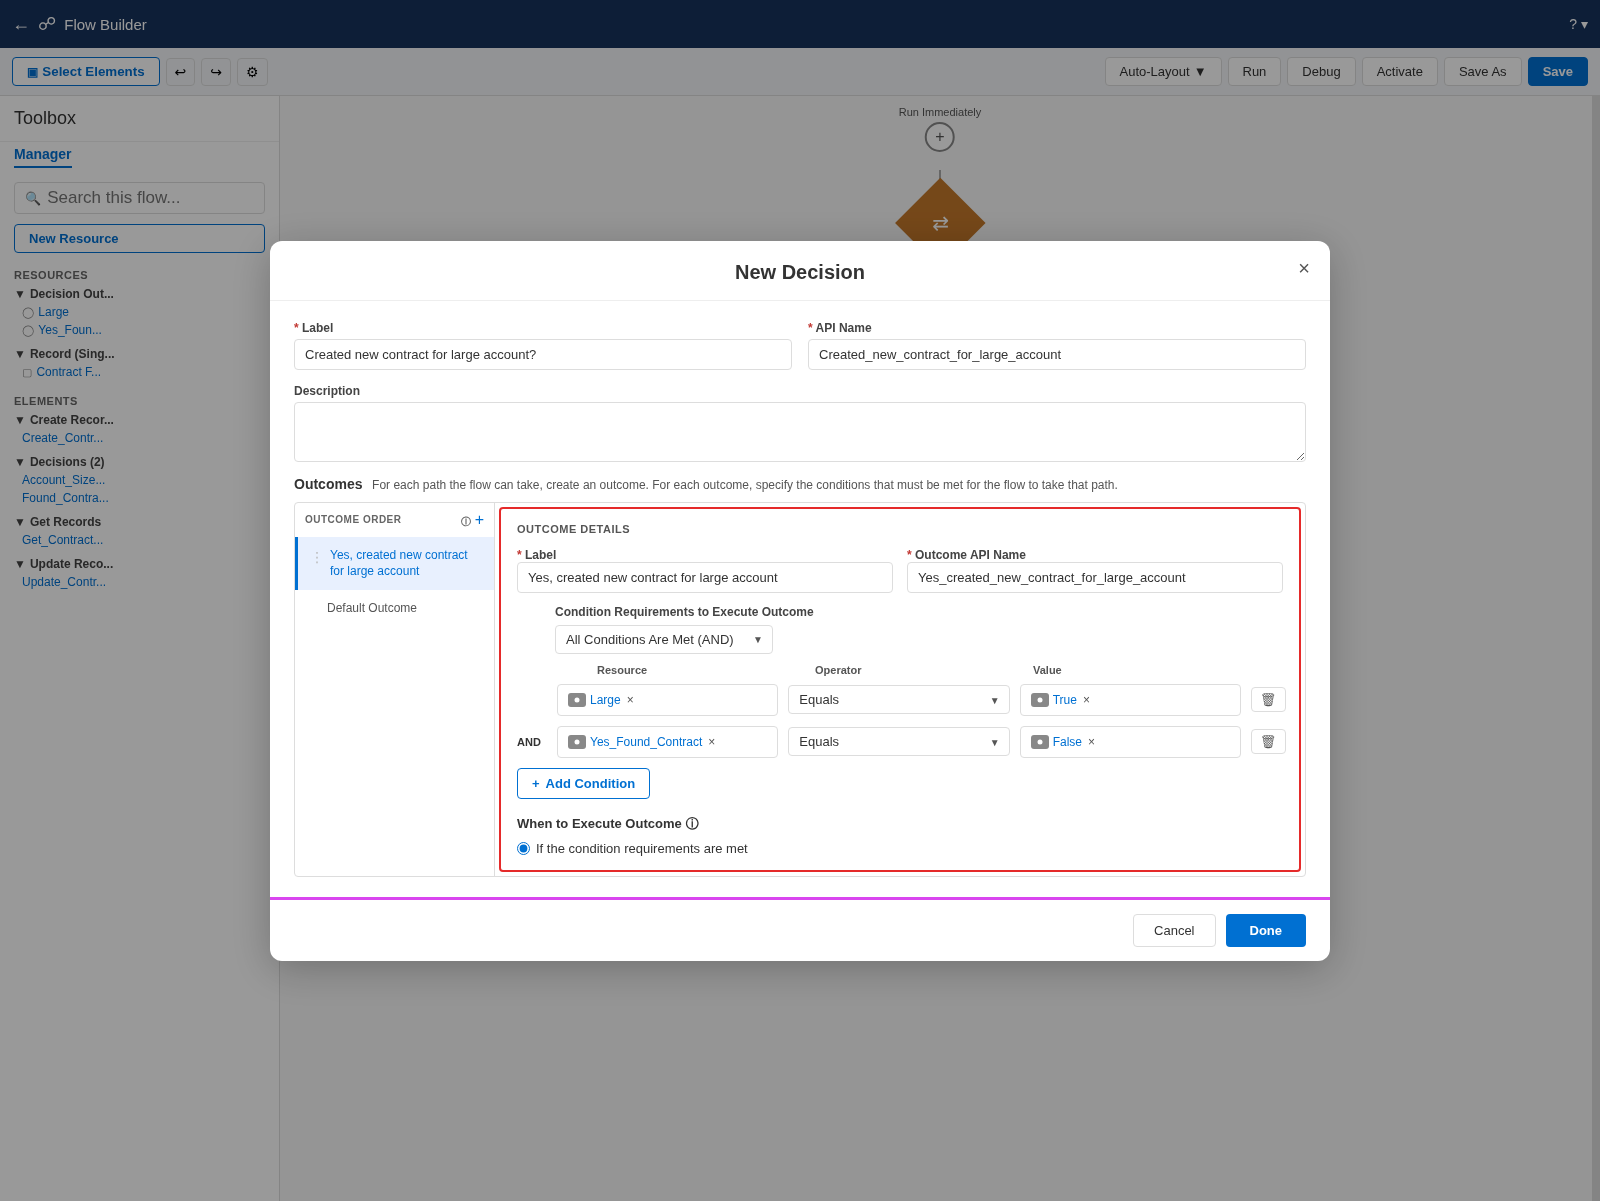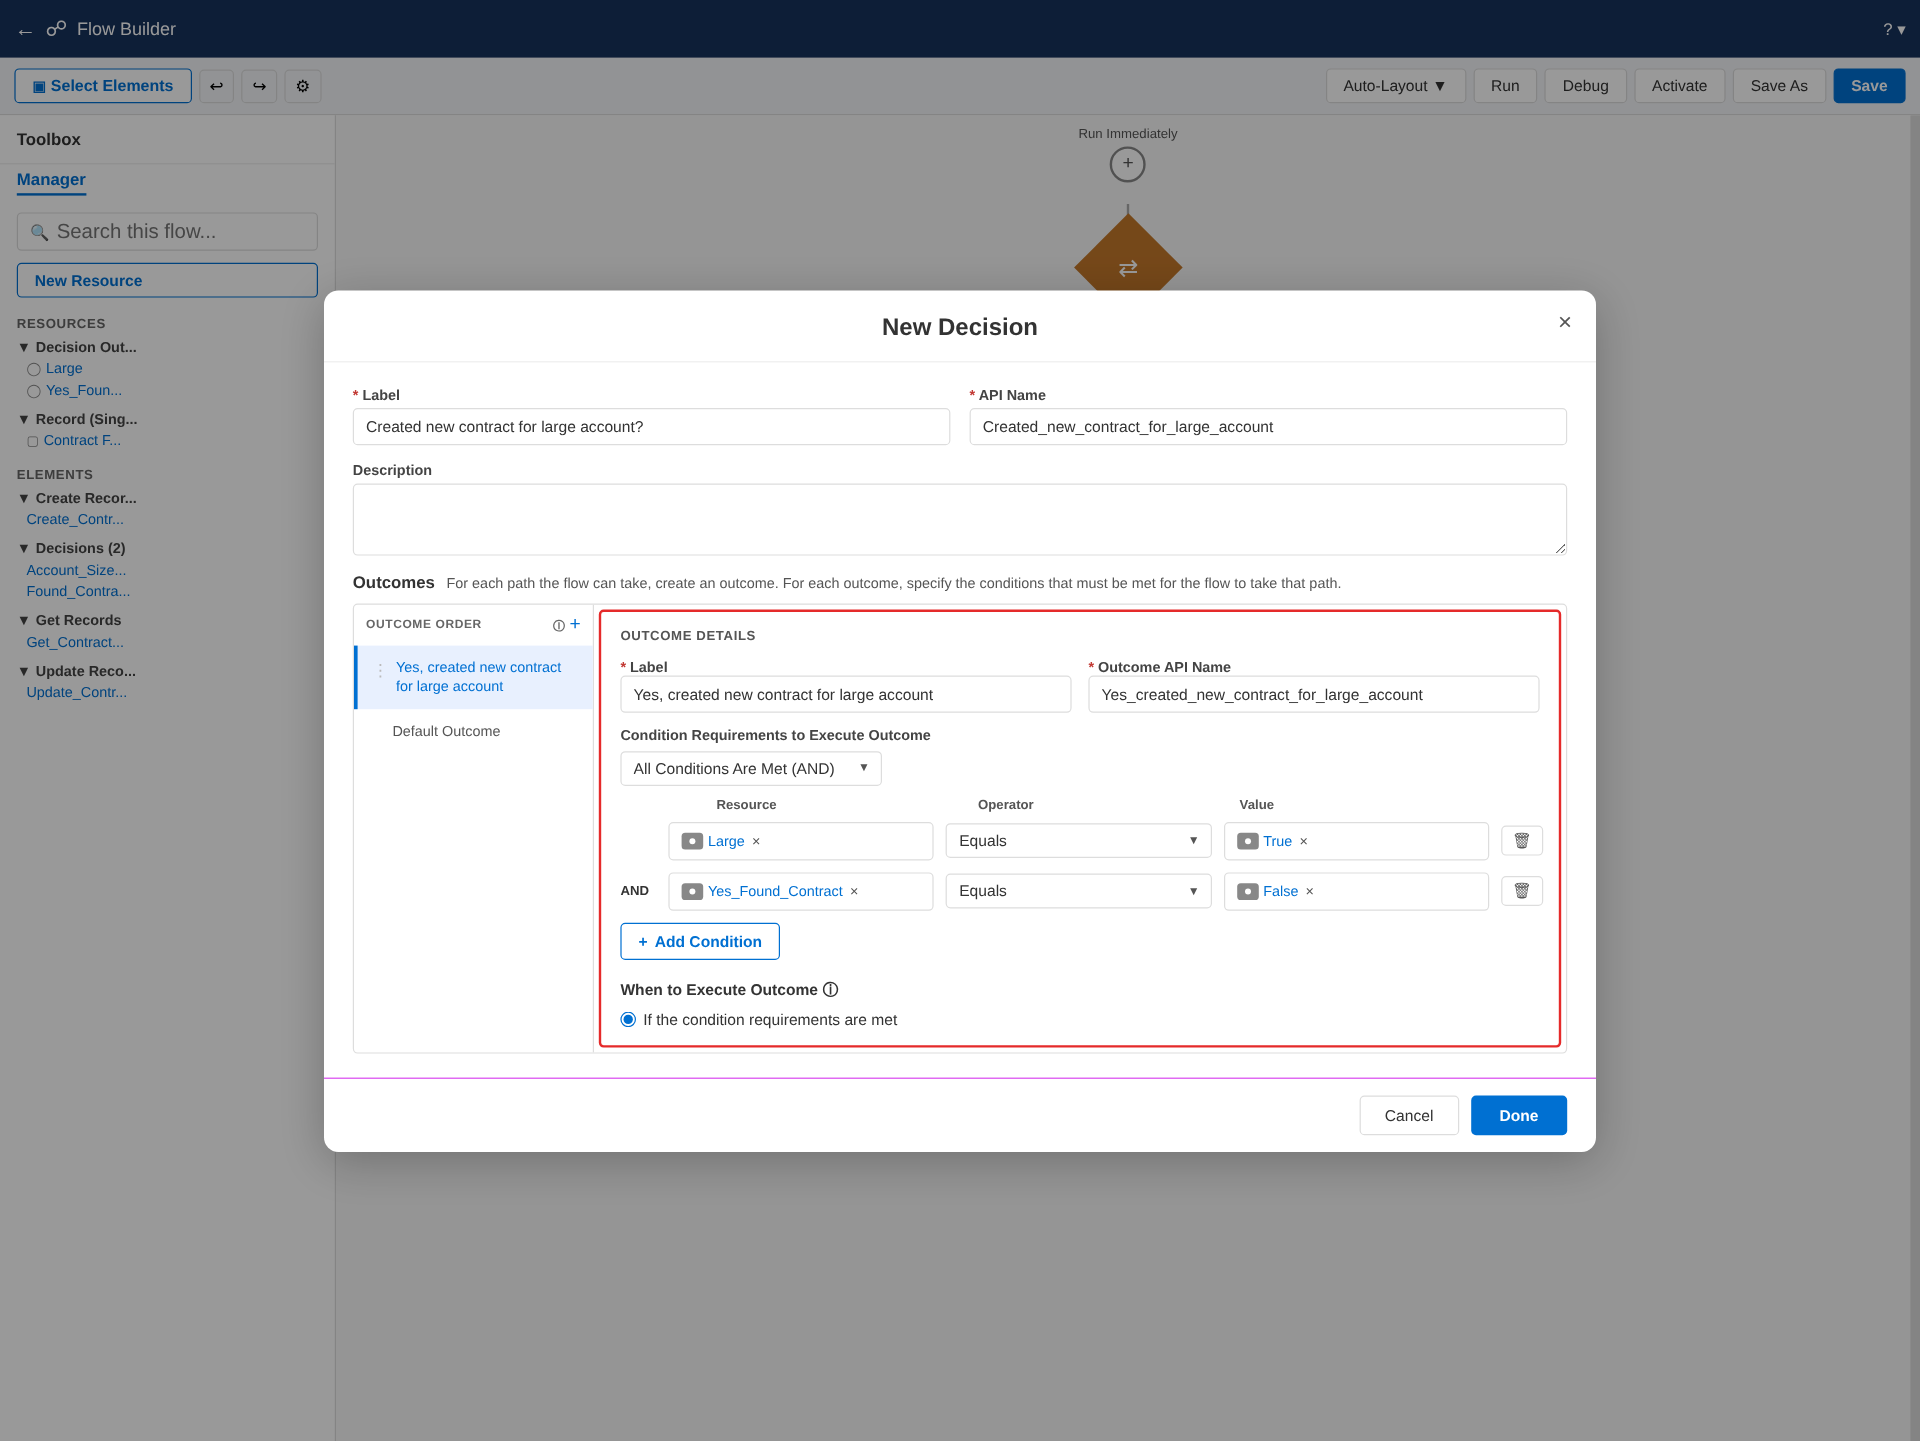--- a/index.html
+++ b/index.html
@@ -26,21 +26,21 @@
     .btn-outline { border: 1px solid #ddd; background: #fff; color: #333; justify-content: center; }
     .btn-select { background: #fff; border: 1px solid #0070d2; color: #0070d2; font-weight: 600; border-radius: 4px; padding: 6px 14px; cursor: pointer; display: flex; align-items: center; gap: 4px; }
     .icon-btn { background: none; border: 1px solid #ddd; border-radius: 4px; padding: 5px 8px; cursor: pointer; font-size: 14px; }
     .dropdown-btn { display: flex; align-items: center; gap: 4px; }
 
     
     .main-area { display: flex; height: calc(100vh - 96px); }
 
     
     .sidebar { width: 280px; background: #fff; border-right: 1px solid #ddd; display: flex; flex-direction: column; flex-shrink: 0; }
-    .sidebar-header { padding: 12px 14px; font-weight: 700; font-size: 14px; color: #333; border-bottom: 1px solid #eee; }
+    .sidebar-header { padding: 12px 14px; font-weight: 400; font-size: 18px; color: #333; border-bottom: 1px solid #eee; }
     .sidebar-tab { padding: 4px 14px 8px; }
     .sidebar-tab-label { font-size: 14px; font-weight: 700; color: #0070d2; border-bottom: 2px solid #0070d2; display: inline-block; padding-bottom: 4px; }
     .sidebar-search { padding: 6px 14px 10px; }
     .search-input-wrap { display: flex; align-items: center; border: 1px solid #ddd; border-radius: 4px; padding: 5px 10px; gap: 6px; background: #fff; }
     .search-input-wrap input { border: none; outline: none; font-size: 17px; width: 100%; color: #701a75; }
     .new-resource-btn { margin: 0 14px 12px; padding: 6px 14px; border: 1px solid #0070d2; border-radius: 4px; color: #0070d2; background: #fff; cursor: pointer; font-size: 13px; font-weight: 600; text-align: left; }
     .sidebar-section { padding: 4px 14px; }
     .sidebar-section-title { font-size: 11px; font-weight: 700; color: #666; text-transform: uppercase; letter-spacing: 0.5px; margin-bottom: 4px; }
     .sidebar-tree-item { padding: 2px 0 2px 8px; display: flex; align-items: center; gap: 4px; cursor: pointer; color: #0070d2; font-size: 12px; }
     .sidebar-tree-item .icon { color: #888; font-size: 11px; }
@@ -122,21 +122,21 @@
       display: flex; align-items: center; gap: 6px; padding: 7px 14px; border: 1px solid #0070d2;
       border-radius: 4px; color: #0070d2; background: #fff; cursor: pointer; font-size: 13px; font-weight: 600; margin-top: 8px;
     }
     .when-execute { margin-top: 16px; }
     .when-execute-title { font-size: 13px; font-weight: 700; color: #333; margin-bottom: 8px; display: flex; align-items: center; gap: 4px; }
     .radio-group { display: flex; flex-direction: column; gap: 6px; }
     .radio-label { display: flex; align-items: center; gap: 6px; font-size: 13px; color: #333; cursor: pointer; }
     .radio-label input { accent-color: #0070d2; }
 
     
-    .modal-footer { padding: 14px 24px; border-top: 1px solid #d946ef; display: flex; justify-content: flex-end; gap: 10px; }
+    .modal-footer { padding: 14px 24px; border-top: 3px solid #d946ef; display: flex; justify-content: flex-end; gap: 10px; }
     .btn-cancel { padding: 8px 20px; border: 1px solid #ddd; border-radius: 4px; background: #fff; cursor: pointer; font-size: 13px; color: #333; }
     .btn-done { padding: 8px 24px; border-radius: 4px; background: #0070d2; color: #fff; border: none; cursor: pointer; font-size: 13px; font-weight: 600; }
 
     .condition-headers { display: flex; align-items: center; gap: 10px; margin-bottom: 4px; padding-left: 40px; }
   </style>
 </head>
 <body>
 
 <div class="top-nav">
   <button class="back-btn">←</button>
@@ -330,21 +330,21 @@
                 <input type="text" class="form-input" style="width: 100%;" value="Yes, created new contract for large account">
               </div>
               <div class="detail-form-group">
                 <label class="form-label">
                   <span class="required">*</span> <span>Outcome API Name</span>
                 </label>
                 <input type="text" class="form-input" style="width: 100%;" value="Yes_created_new_contract_for_large_account">
               </div>
             </div>
 
-            <div style="margin-bottom:10px;">
+            <div style="margin-bottom:10px;margin-left:38px;">
               <div class="condition-req-label">Condition Requirements to Execute Outcome</div>
               <div class="select-wrap">
                 <select>
                   <option>All Conditions Are Met (AND)</option>
                   <option>Any Condition Is Met (OR)</option>
                   <option>Custom Condition Logic Is Met</option>
                 </select>
               </div>
             </div>
 

